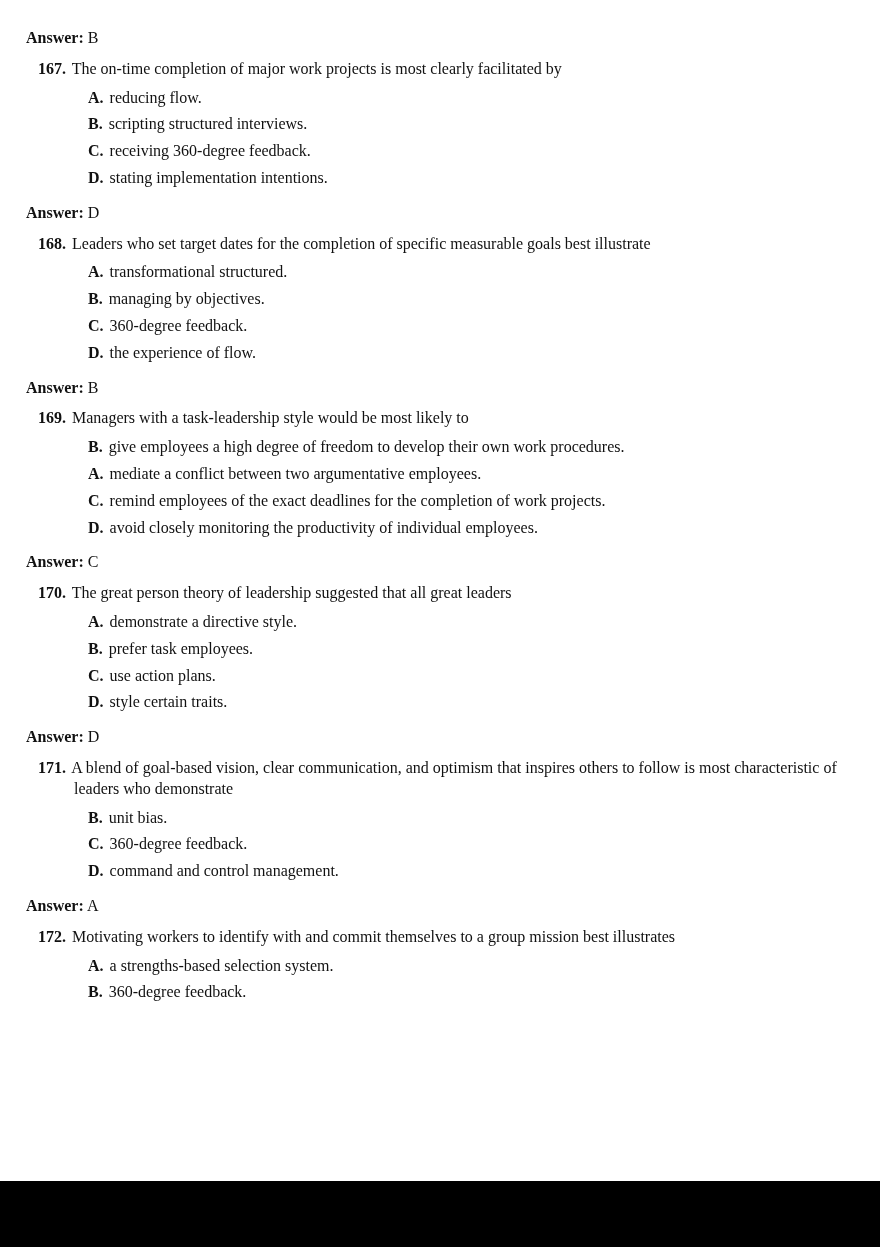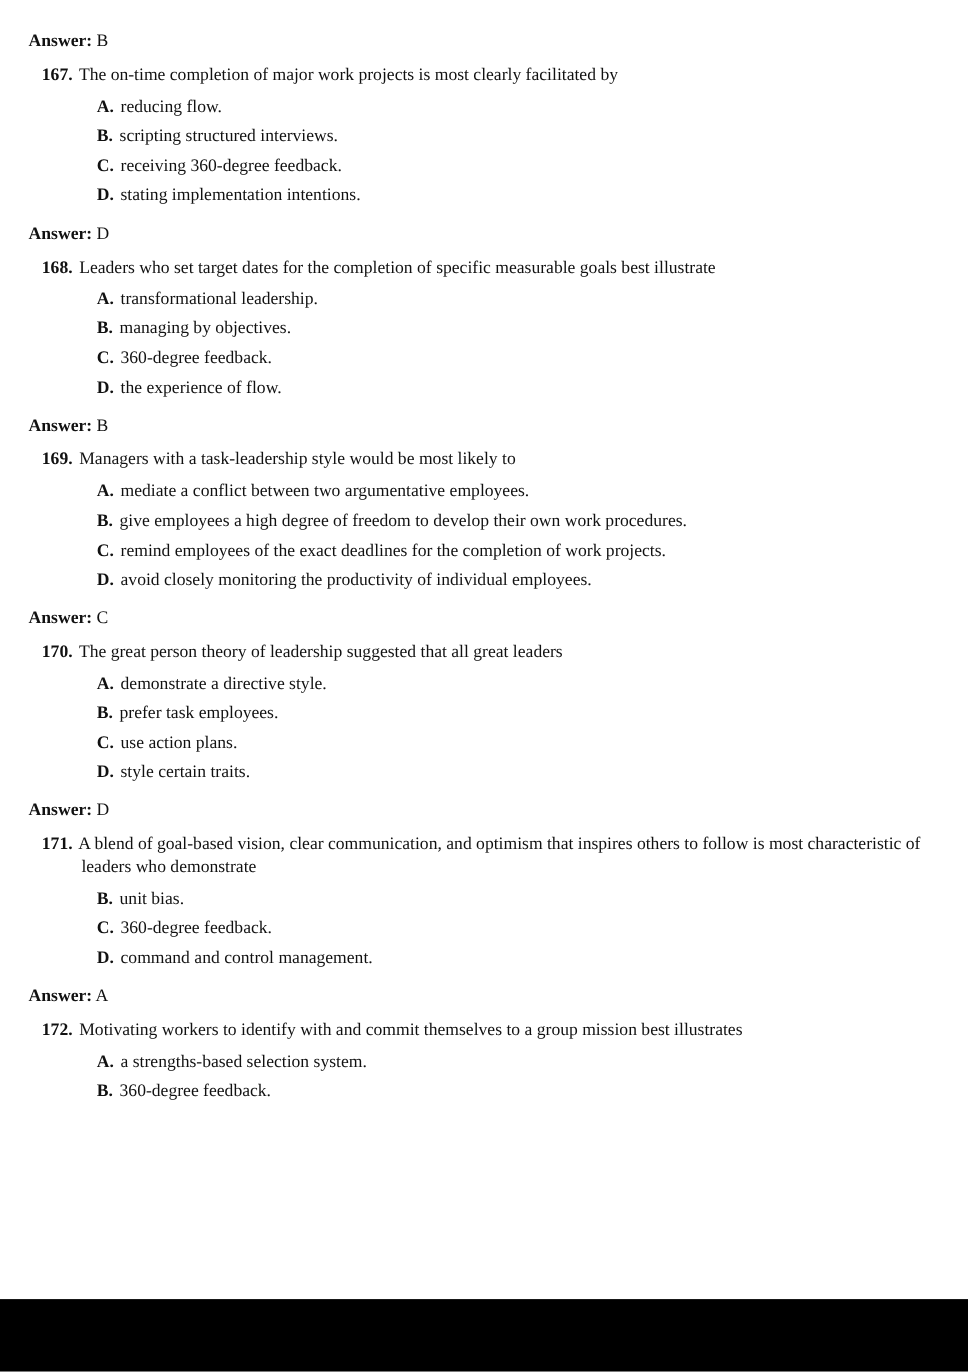--- a/index.html
+++ b/index.html
@@ -81,21 +81,21 @@
   <span class="b">Answer:</span>
   <span>D</span>
 </div>
 <div class="question">
   <span class="b qnum">168.</span>
   <span>Leaders who set target dates for the completion of specific measurable goals best illustrate</span>
 </div>
 <div class="options">
   <div class="option">
     <span class="b">A.</span>
-    <span>transformational leadership.</span>
+    <span>transformational structured.</span>
   </div>
   <div class="option">
     <span class="b">B.</span>
     <span>managing by objectives.</span>
   </div>
   <div class="option">
     <span class="b">C.</span>
     <span>360-degree feedback.</span>
   </div>
   <div class="option">
@@ -107,26 +107,26 @@
 <div class="answer-line">
   <span class="b">Answer:</span>
   <span>B</span>
 </div>
 <div class="question">
   <span class="b qnum">169.</span>
   <span>Managers with a task-leadership style would be most likely to</span>
 </div>
 <div class="options">
   <div class="option">
+    <span class="b">B.</span>
+    <span>give employees a high degree of freedom to develop their own work procedures.</span>
+  </div>
+  <div class="option">
     <span class="b">A.</span>
     <span>mediate a conflict between two argumentative employees.</span>
-  </div>
-  <div class="option">
-    <span class="b">B.</span>
-    <span>give employees a high degree of freedom to develop their own work procedures.</span>
   </div>
   <div class="option">
     <span class="b">C.</span>
     <span>remind employees of the exact deadlines for the completion of work projects.</span>
   </div>
   <div class="option">
     <span class="b">D.</span>
     <span>avoid closely monitoring the productivity of individual employees.</span>
   </div>
 </div>

